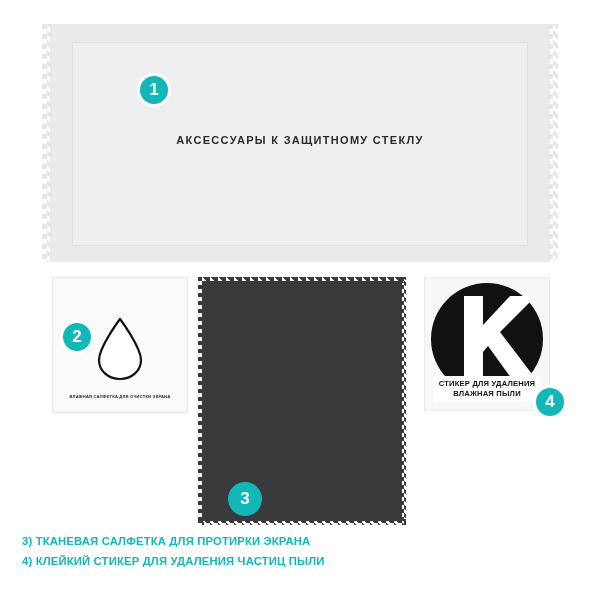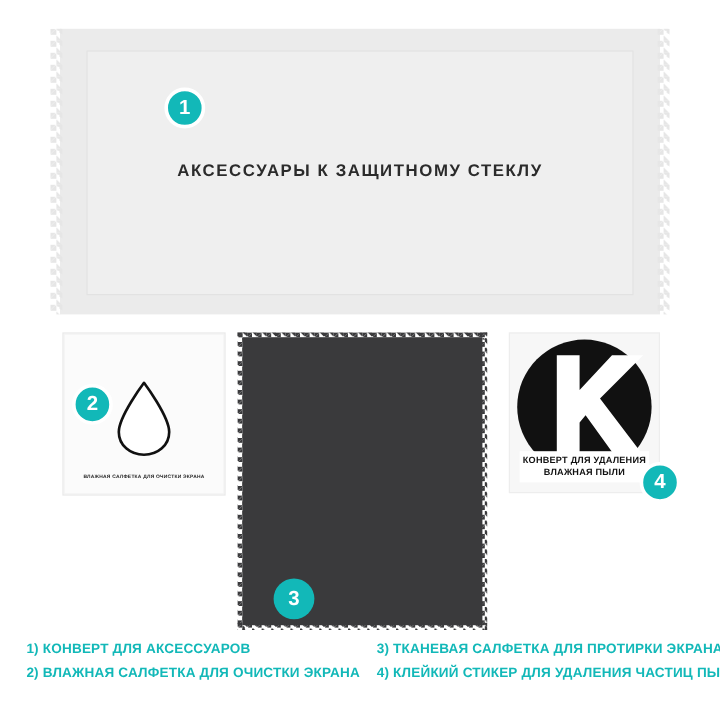--- a/index.html
+++ b/index.html
@@ -80,21 +80,21 @@
     bottom: 16px;
     border: 1px solid #e2e2e2;
     background: #efefef;
   }
   #envelope-title {
     position: absolute;
     left: 0;
     right: 0;
     top: 110px;
     text-align: center;
-    font-size: 14px;
+    font-size: 11px;
     font-weight: bold;
     letter-spacing: 1.3px;
     color: #2b2b2b;
   }
   #badge-1 { left: 95px; top: 49px; }
 
   
   #wipe {
     position: absolute;
     left: 52px;
@@ -243,30 +243,26 @@
   <div class="badge" id="badge-3">3</div>
 
   <div id="sticker">
     <div class="k-wrap">
       <svg width="118" height="118" viewBox="0 0 118 118" aria-hidden="true">
         <circle cx="59" cy="59" r="56" fill="#111111"></circle>
         <path d="M36 16 L36 102 L55 102 L55 72 L60 66 L86 102 L110 102 L72 52 L108 16 L82 16 L55 45 L55 16 Z" fill="#ffffff"></path>
       </svg>
     </div>
     <div id="sticker-caption">
-      <div>КОНВЕРТ ДЛЯ УДАЛЕНИЯ</div>
+      <div>СТИКЕР ДЛЯ УДАЛЕНИЯ</div>
       <div>ВЛАЖНАЯ ПЫЛИ</div>
     </div>
   </div>
   <div class="badge ringed" id="badge-4">4</div>
 
   <div id="legend">
-    <div class="col">
-      <div class="line">1) КОНВЕРТ ДЛЯ АКСЕССУАРОВ</div>
-      <div class="line">2) ВЛАЖНАЯ САЛФЕТКА ДЛЯ ОЧИСТКИ ЭКРАНА</div>
-    </div>
     <div class="col">
       <div class="line">3) ТКАНЕВАЯ САЛФЕТКА ДЛЯ ПРОТИРКИ ЭКРАНА</div>
       <div class="line">4) КЛЕЙКИЙ СТИКЕР ДЛЯ УДАЛЕНИЯ ЧАСТИЦ ПЫЛИ</div>
     </div>
   </div>
 
 </div>
 
 </body></html>

